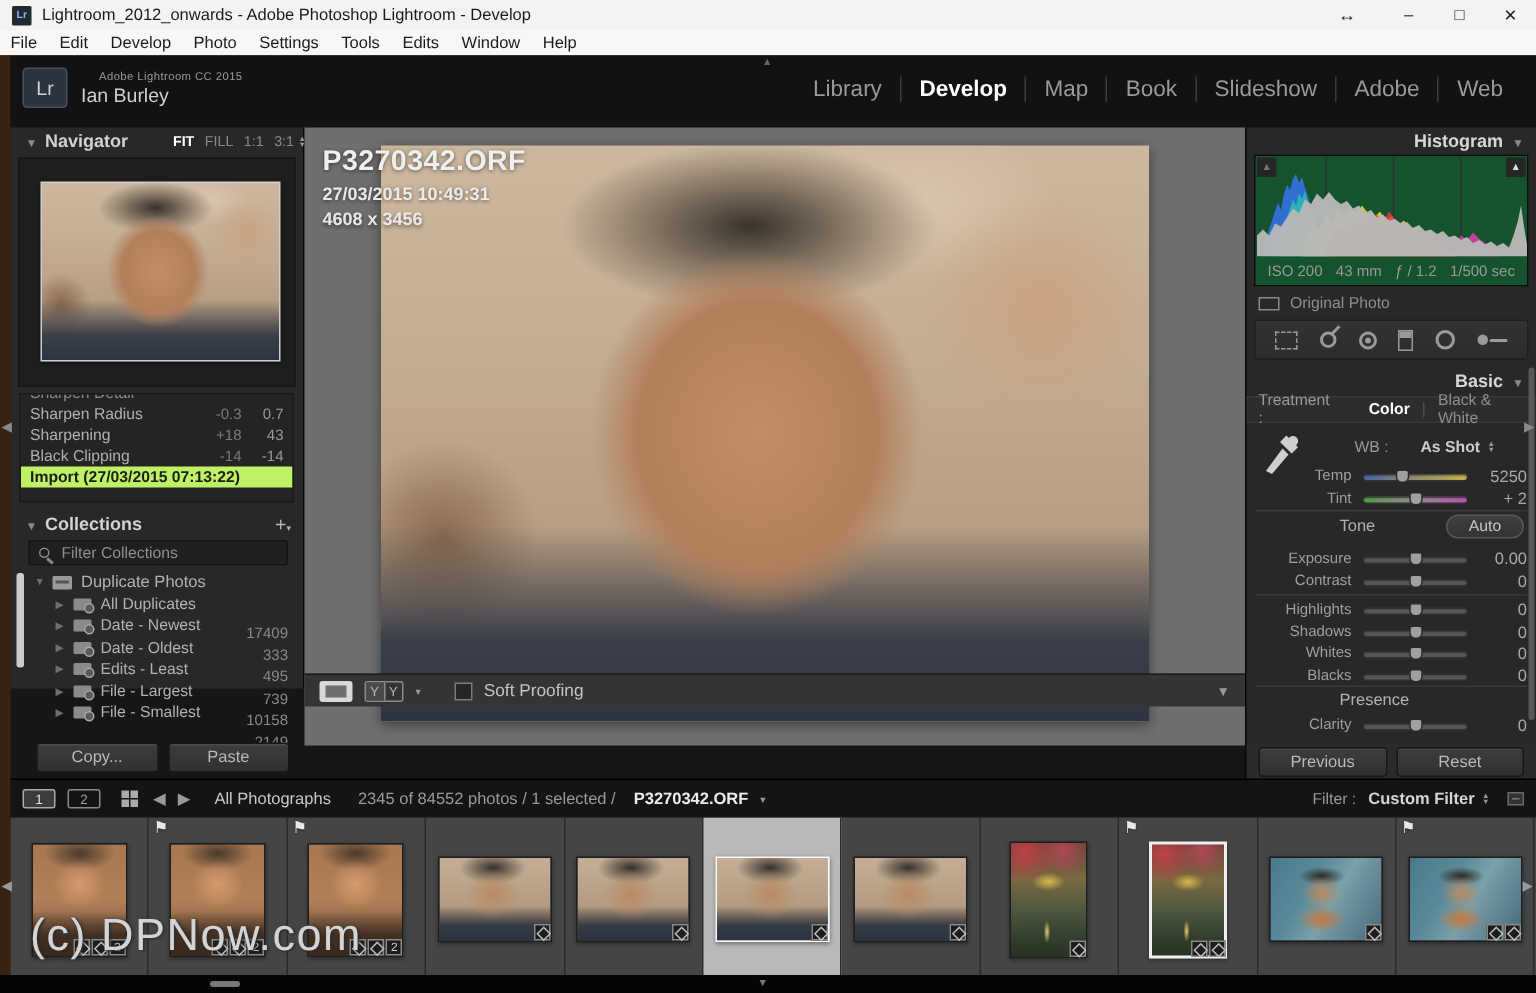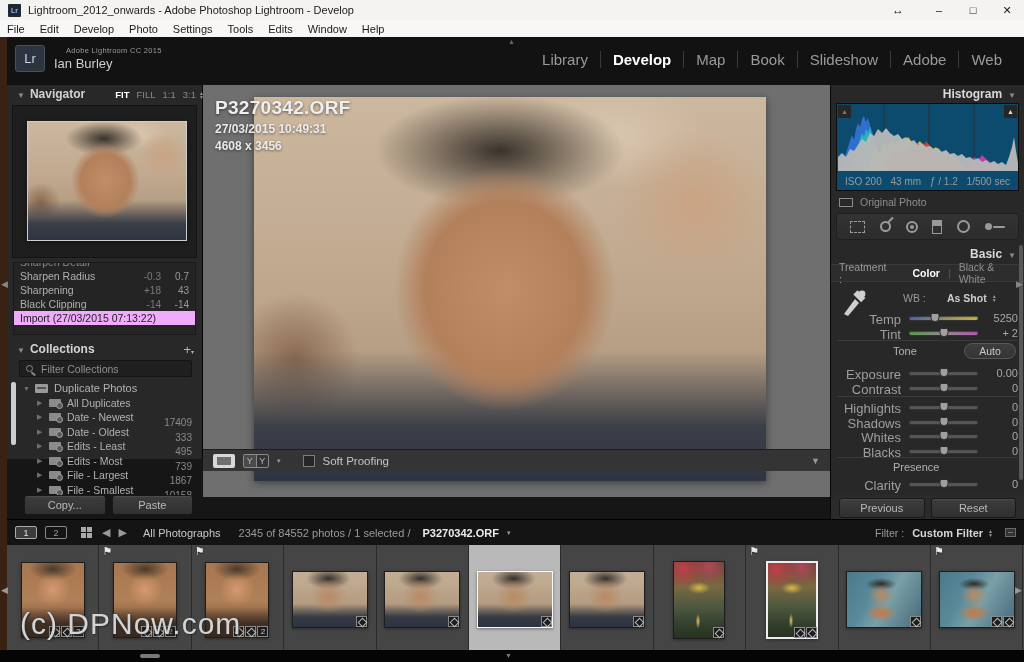--- a/index.html
+++ b/index.html
@@ -37,21 +37,21 @@
 .stepper{font-size:5px;line-height:4px;color:#999;display:inline-block;text-align:center;}
 .nav-preview{position:absolute;left:5px;top:20px;right:5px;height:153px;background:#1e1e1e;border:1px solid #141414;}
 .nav-thumb{position:absolute;left:14px;top:15px;width:160px;height:120px;border:1px solid #cfcfcf;box-shadow:0 1px 4px rgba(0,0,0,.5);}
 .hist-inset{position:absolute;left:6px;top:177px;right:6px;height:73px;background:#242424;border:1px solid #1a1a1a;overflow:hidden;}
 .hrow{display:flex;height:14px;align-items:center;padding:0 6px;font-size:10.5px;color:#b0b0b0;}
 .hrow.clipped{height:6px;overflow:hidden;align-items:flex-start;color:#8a8a8a;}
 .hrow.clipped .hl{margin-top:-7px;}
 .hrow .hl{flex:1;white-space:nowrap;}
 .hrow .hd{width:30px;text-align:right;color:#7a7a7a;font-size:10px;}
 .hrow .hv{width:28px;text-align:right;color:#9a9a9a;font-size:10px;}
-.hrow.selected{background:#f0abfc;color:#1d1d1d;}
+.hrow.selected{background:#bef264;color:#1d1d1d;font-weight:bold;}
 .hrow.selected .hd,.hrow.selected .hv{color:#4a4a4a;}
 .coll-header{position:absolute;left:0;top:255px;width:100%;}
 .plus-btn{position:absolute;right:8px;top:2px;color:#b5b5b5;font-size:13px;font-weight:normal;}
 .filter-box{position:absolute;left:12px;top:275px;right:10px;height:17px;background:#1f1f1f;border:1px solid #141414;border-radius:2px;display:flex;align-items:center;color:#8f8f8f;font-size:10.5px;}
 .ic-mag{width:7px;height:7px;border:1.5px solid #8a8a8a;border-radius:50%;position:relative;margin:0 8px 0 6px;flex:0 0 auto;}
 .ic-mag::after{content:"";position:absolute;right:-4px;bottom:-3px;width:5px;height:1.5px;background:#8a8a8a;transform:rotate(40deg);}
 .ctree{position:absolute;left:0;top:296px;right:0;}
 .crow{display:flex;height:14.5px;align-items:center;font-size:10.5px;color:#b2b2b2;padding-right:10px;}
 .crow.set{padding-left:16px;font-size:11px;}
 .crow.child{padding-left:30px;}
@@ -77,21 +77,21 @@
 .ic-yy i{flex:1;display:flex;align-items:center;justify-content:center;font-style:normal;}
 .ic-yy i:first-child{border-right:1px solid #8a8a8a;background:#4a4a4a;}
 .mini-caret{color:#9a9a9a;font-size:7px;}
 .cb{width:12px;height:12px;border:1px solid #7c7c7c;background:#262626;margin-left:14px;flex:0 0 auto;}
 .sp-label{color:#c3c3c3;font-size:11.5px;}
 .tb-caret{margin-left:auto;color:#9a9a9a;font-size:9px;}
 
 #right-panel{position:absolute;left:830px;top:48px;width:194px;height:410px;background:#282828;border-left:1px solid #060606;}
 .rp-header{position:relative;height:15px;text-align:right;padding:2px 8px 0 0;color:#d8d8d8;font-size:12px;font-weight:bold;}
 .rp-header .tri{margin-left:6px;margin-right:0;}
-.histo-box{position:absolute;left:5px;top:18px;right:5px;height:88px;background:#0c4a6e;border:1px solid #0d0d0d;}
+.histo-box{position:absolute;left:5px;top:18px;right:5px;height:88px;background:#14532d;border:1px solid #0d0d0d;}
 .histo-box svg{position:absolute;left:1px;top:1px;}
 .corner{position:absolute;width:13px;height:13px;background:#262626;color:#777;font-size:7px;display:flex;align-items:center;justify-content:center;}
 .corner.tl{left:1px;top:1px;}
 .corner.tr{right:1px;top:1px;color:#ddd;}
 .histo-stats{position:absolute;left:0;bottom:3px;width:100%;display:flex;justify-content:space-between;padding:0 8px;}
 .histo-stats span{font-size:10px;color:#9a9a9a;}
 .orig-row{position:absolute;left:8px;top:111px;display:flex;align-items:center;gap:7px;color:#8f8f8f;font-size:10.5px;}
 .ic-orig{width:14px;height:9px;border:1px solid #8a8a8a;}
 .toolstrip{position:absolute;left:5px;top:128px;right:5px;height:27px;background:linear-gradient(180deg,#333,#2c2c2c);border:1px solid #1f1f1f;border-radius:3px;display:flex;align-items:center;justify-content:space-around;padding:0 6px;}
 .ic-crop{width:15px;height:12px;border:1px dashed #9a9a9a;}
@@ -107,21 +107,21 @@
 .basic-hd{position:absolute;left:0;top:160px;width:100%;}
 .treat-row{position:absolute;left:0;top:179px;width:100%;height:18px;border-top:1px solid #3a3a3a;border-bottom:1px solid #383838;background:#2d2d2d;display:flex;align-items:center;padding:0 8px;font-size:10.5px;}
 .treat-row .tl1{color:#9a9a9a;}
 .treat-row .color-opt{color:#fff;font-weight:bold;margin-left:26px;}
 .treat-row .sep{color:#555;margin:0 8px;}
 .treat-row .bw-opt{color:#8f8f8f;}
 .wb-drop{position:absolute;left:8px;top:202px;}
 .wb-label{position:absolute;left:72px;top:207px;color:#9a9a9a;font-size:10.5px;}
 .wb-value{position:absolute;left:116px;top:207px;color:#cdcdcd;font-size:10.5px;font-weight:bold;display:flex;gap:5px;align-items:center;}
 .srow{position:relative;height:14.5px;}
-.srow .sl{position:absolute;left:0;top:2px;width:70px;text-align:right;color:#9f9f9f;font-size:13px;}
+.srow .sl{position:absolute;left:0;top:2px;width:70px;text-align:right;color:#9f9f9f;font-size:10px;}
 .track{position:absolute;left:78px;right:46px;top:6px;height:4px;background:#565656;border-radius:2px;box-shadow:inset 0 1px 1px rgba(0,0,0,.55),0 1px 0 rgba(255,255,255,.05);}
 .track.temp{background:linear-gradient(90deg,#4a66a0,#97906c 55%,#c2b14e);}
 .track.tint{background:linear-gradient(90deg,#57984a,#95898f 50%,#b457ae);}
 .knob{position:absolute;top:-3px;width:9px;height:9px;background:#9f9f9f;border:1px solid #2a2a2a;border-radius:2px 2px 4px 4px;transform:translateX(-50%);left:50%;}
 .srow .sv{position:absolute;right:6px;top:2px;width:38px;text-align:right;color:#a8a8a8;font-size:11px;}
 #wbsliders{position:absolute;left:0;top:225px;width:100%;}
 .divider{position:absolute;left:6px;right:6px;height:1px;background:#3a3a3a;}
 .tone-hd{position:absolute;left:0;top:260px;width:100%;height:16px;padding-left:16px;}
 .tone-hd .th{position:absolute;left:62px;color:#b2b2b2;font-size:11px;}
 .auto-btn{position:absolute;right:8px;top:-2px;width:52px;height:16px;border:1px solid #585858;border-radius:8px;background:linear-gradient(180deg,#3e3e3e,#343434);color:#c9c9c9;font-size:10.5px;display:flex;align-items:center;justify-content:center;}
@@ -335,26 +335,20 @@
             <span class="cnt">495</span>
           </div>
 
           <div class="crow child">
             <span class="dtri">▶</span>
             <span class="ic-smart"></span>
             <span>Edits - Least</span>
             <span class="cnt">739</span>
           </div>
 
-          <div class="crow child">
-            <span class="dtri">▶</span>
-            <span class="ic-smart"></span>
-            <span>Edits - Most</span>
-            <span class="cnt">1867</span>
-          </div>
 
           <div class="crow child">
             <span class="dtri">▶</span>
             <span class="ic-smart"></span>
             <span>File - Largest</span>
             <span class="cnt">10158</span>
           </div>
 
           <div class="crow child">
             <span class="dtri">▶</span>

